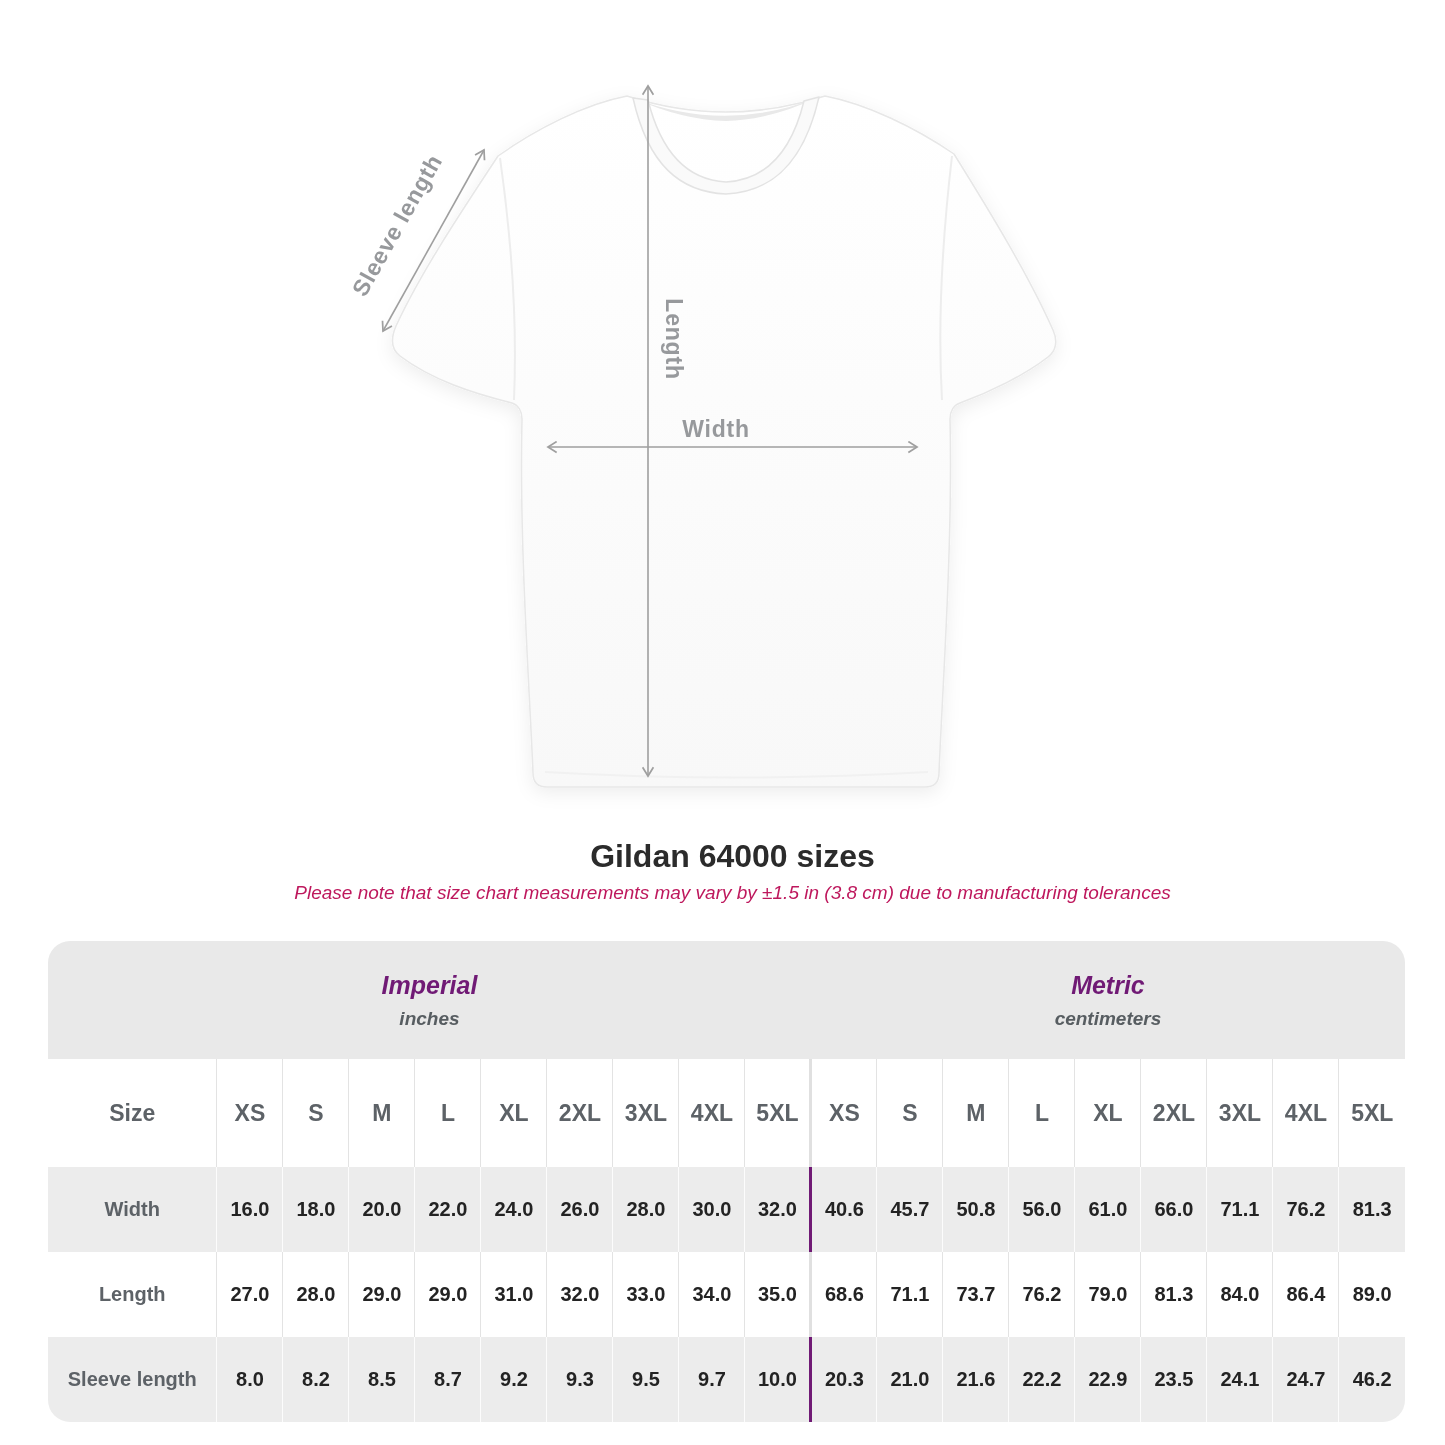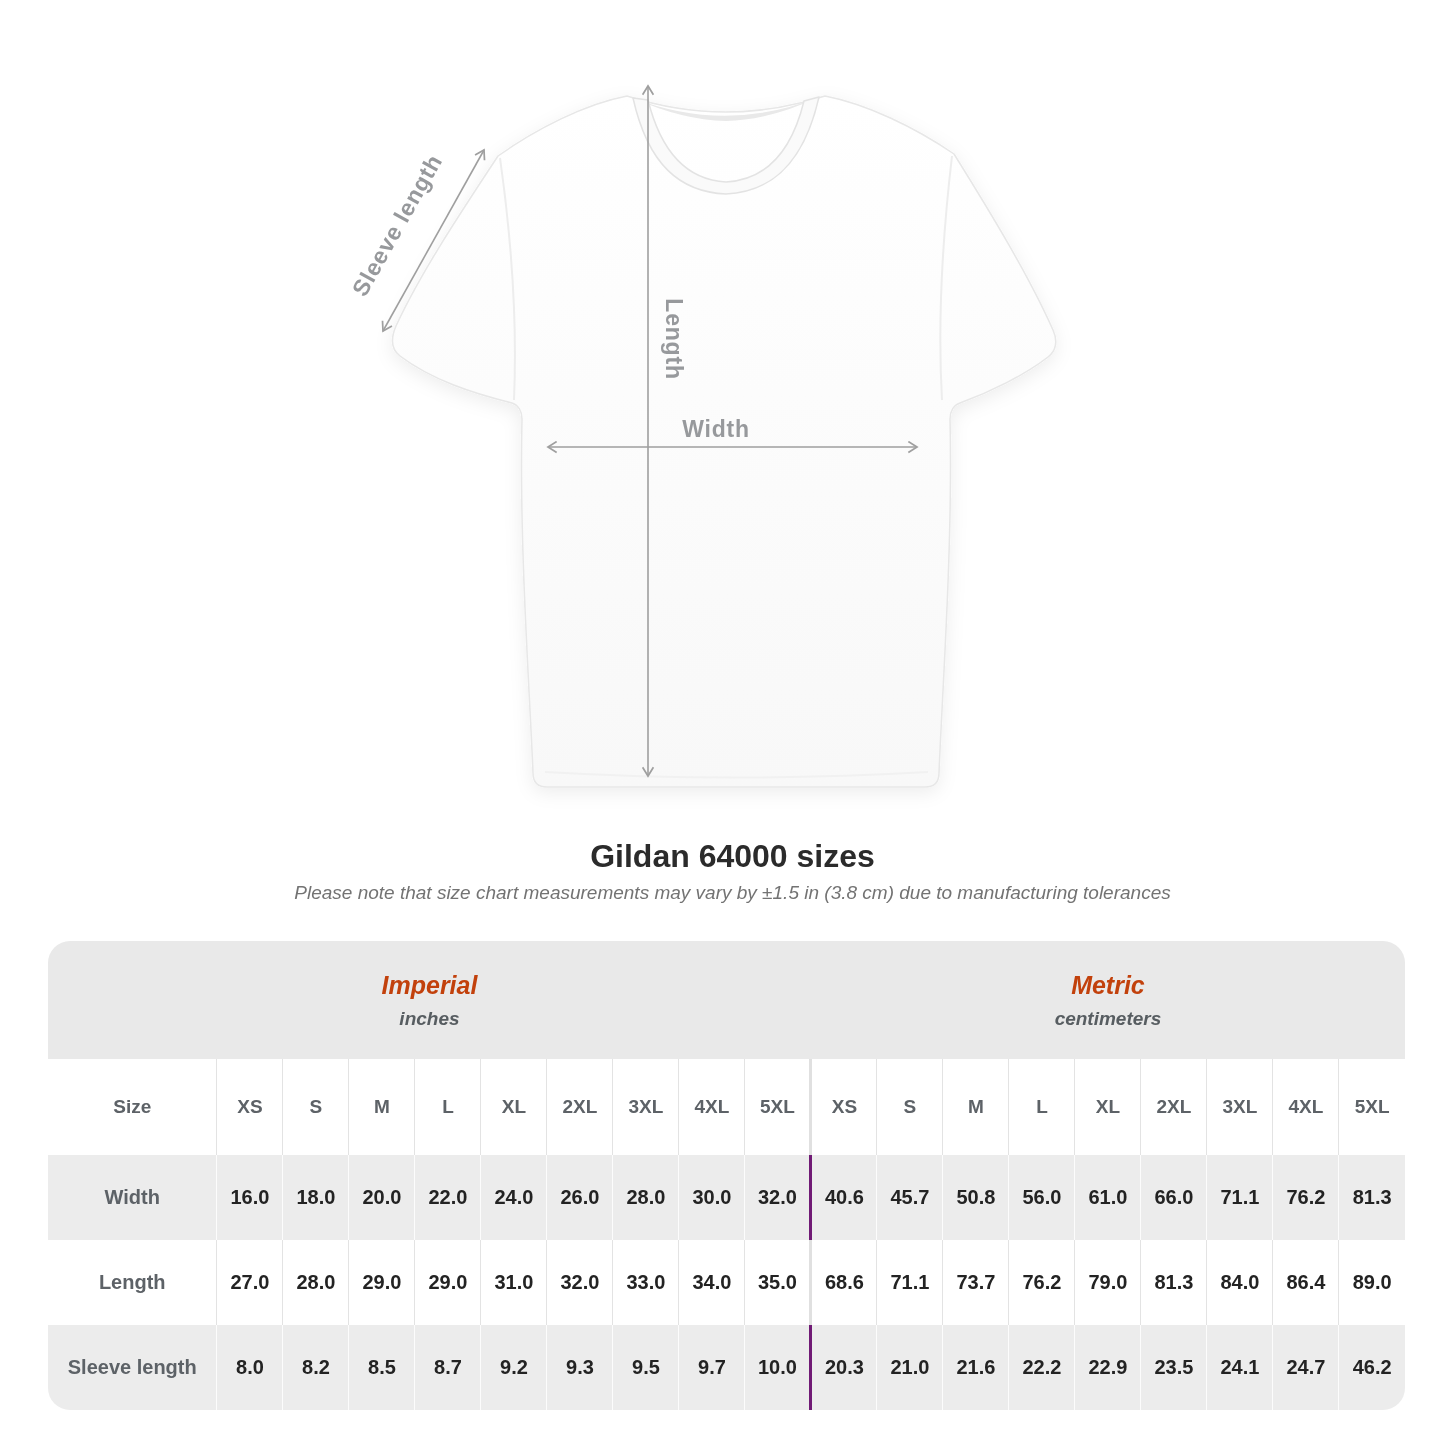--- a/index.html
+++ b/index.html
@@ -19,42 +19,42 @@
     letter-spacing:0.8px; text-anchor:middle;
   }
 
   
   .title {
     margin:10px 9px 0 0; text-align:center;
     font-size:32px; font-weight:700; color:#2b2b2b; line-height:36px;padding-left:29px;
   }
   .subtitle {
     margin:7px 0 0 0; text-align:center;
-    font-size:19px; font-style:italic; color:#737373; line-height:24px;padding-left:20px;
+    font-size:19px; font-style:italic; color:#be185d; line-height:24px;padding-left:20px;
   }
 
   
   .table-wrap {
     margin:36px 40px 0 48px;
     border-radius:22px; overflow:hidden;
   }
   table.size-table {
     width:100%; border-collapse:collapse; table-layout:fixed;
   }
   th, td { text-align:center; vertical-align:middle; padding:0; }
 
   th.band {
     background:#e9e9e9; height:118px; border:none;
   }
-  .g-label { font-size:25px; font-weight:700; font-style:italic; color:#c2410c; line-height:30px; }
+  .g-label { font-size:25px; font-weight:700; font-style:italic; color:#701a75; line-height:30px; }
   .g-sub   { font-size:19px; font-style:italic; color:#575d61; line-height:24px; margin-top:7px; }
 
   tr.head-row th {
-    background:#ffffff; height:96px;
-    font-size:19px; font-weight:700; color:#5d6267;
+    background:#ffffff; height:108px;
+    font-size:23px; font-weight:700; color:#5d6267;
   }
   tbody td { height:85px; font-size:20px; font-weight:700; color:#232323; }
 
   tr.gray { background:#ececec; }
   tr.white { background:#ffffff; }
 
   
   tr.white th, tr.white td { border-left:1px solid #e3e3e3; }
   tr.gray  td              { border-left:1px solid rgba(255,255,255,0.85); }
   .label-col { border-left:none !important; }

